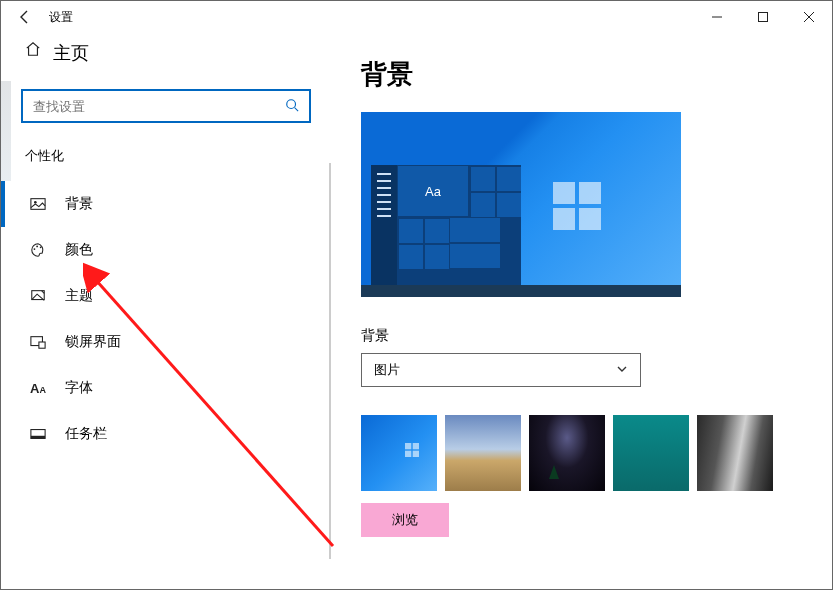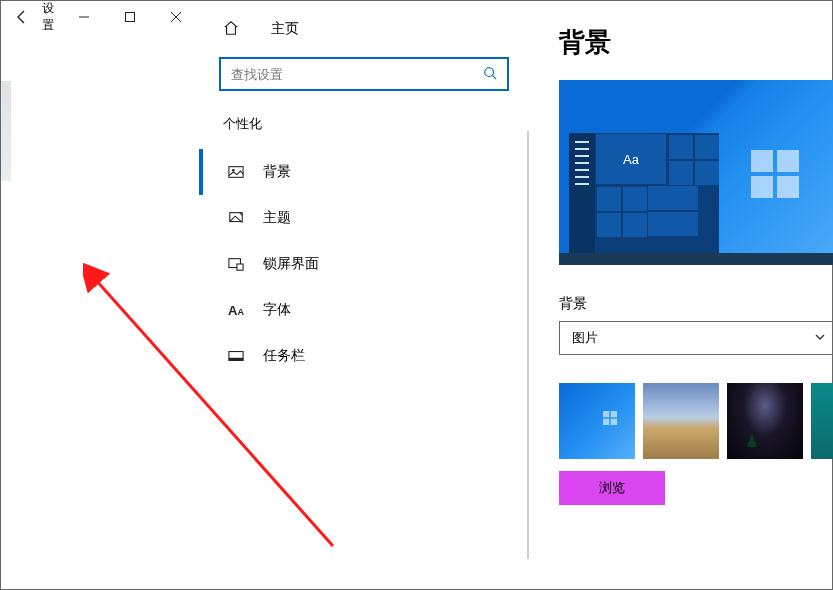--- a/index.html
+++ b/index.html
@@ -1,29 +1,29 @@
 <!DOCTYPE html>
 <html><head>
 <meta charset="utf-8">
 <style>
   * { box-sizing: border-box; margin: 0; padding: 0; font-family: "Microsoft YaHei", "Segoe UI", sans-serif; }
   body { width: 833px; height: 590px; overflow: hidden; background: #fff; }
-  .window { width: 833px; height: 590px; border: 1px solid #666; position: relative; display: flex; background: #fff; }
+  .window { width: 833px; height: 590px; border: 1px solid #666; position: relative; display: flex; flex-direction: column; background: #fff; }
   .left-edge { position: absolute; left: 0; top: 80px; width: 10px; height: 100px; background: linear-gradient(#3a4a5a,#6a8aa0); opacity: .15; }
   
   .titlebar { height: 32px; display: flex; align-items: center; padding-left: 8px; }
   .titlebar .back { width: 32px; height: 32px; display:flex; align-items:center; justify-content:center; font-size: 16px; color:#222; cursor:pointer; }
   .titlebar .title { font-size: 12px; margin-left: 8px; }
   .winbtns { margin-left: auto; display:flex; }
   .winbtns .btn { width: 46px; height: 32px; display:flex; align-items:center; justify-content:center; font-size: 12px; color:#222; cursor:pointer; }
   .winbtns .btn svg { width:12px; height:12px; }
   
   .body { flex:1; display:flex; min-height:0; }
   .sidebar { width: 330px; padding: 8px 0 0 0; position:relative; }
-  .home-row { display:flex; align-items:center; height:40px; padding-left:24px; gap:32px; font-size:14px; cursor:pointer; }
+  .home-row { display:flex; height:40px; padding-left:24px; gap:12px; font-size:18px; cursor:pointer; }
   .search-wrap { padding: 8px 20px 12px 20px; }
   .search { width: 100%; height: 34px; border: 2px solid #0067c0; display:flex; align-items:center; padding: 0 10px; }
   .search input { flex:1; border:none; outline:none; font-size:13px; background:transparent; color:#be185d; }
   .search .mag { color:#0067c0; font-size:14px; }
   .section-title { font-size:13px; font-weight:400; padding: 12px 0 16px 24px; }
   .nav { display:flex; flex-direction:column; }
   .nav-item { display:flex; align-items:center; height:46px; padding-left:24px; gap:18px; font-size:14px; cursor:pointer; border-left:4px solid transparent; }
   .nav-item.active { border-left:4px solid #0067c0; background:#fff; }
   .nav-item .ico { width:18px; height:18px; display:flex; align-items:center; justify-content:center; font-size:16px; color:#222; }
   .scroll-edge { position:absolute; right:0; top:130px; bottom:30px; width:2px; background:#aaa; opacity:.6; }
@@ -53,21 +53,21 @@
   .select .chev { margin-left:auto; font-size:12px; color:#333; }
   .thumbs { display:flex; gap:8px; margin-bottom:12px; }
   .thumb { width:76px; height:76px; cursor:pointer; }
   .t1{background:linear-gradient(135deg,#0a6ad6 0%,#2390f2 55%,#56b0fa 100%);position:relative;}
   .t1::after{content:"";position:absolute;right:18px;top:28px;width:18px;height:18px;background:rgba(255,255,255,.6);box-shadow:-22px 0 rgba(255,255,255,.6),0 22px rgba(255,255,255,.6),-22px 22px rgba(255,255,255,.6);transform:scale(.35);transform-origin:top right;}
   .t2{background:linear-gradient(#6a8ac0 0%,#b8cde6 45%,#caa76a 60%,#9d7d4a 100%);}
   .t3{background:radial-gradient(ellipse at 50% 30%,#5a5a88 0%,#1a1628 40%,#05030a 100%);position:relative;}
   .t3::after{content:"";position:absolute;left:20px;bottom:12px;width:10px;height:14px;background:#0a3a20;clip-path:polygon(50% 0,100% 100%,0 100%);box-shadow:18px 2px 0 -2px #0a3a20;}
   .t4{background:linear-gradient(#0a8a8a 0%,#0a6a6a 100%);}
   .t5{background:linear-gradient(100deg,#2a2a2a 0%,#555 30%,#d0d0d0 55%,#555 75%,#1a1a1a 100%);}
-  .browse { width:106px; height:34px; background:#d946ef; border:none; font-size:13px; cursor:pointer; }
+  .browse { width:88px; height:34px; background:#f9a8d4; border:none; font-size:13px; cursor:pointer; }
   
   .arrow { position:absolute; left:82px; top:260px; width:260px; height:290px; pointer-events:none; }
 </style>
 </head>
 <body>
 
 <div class="window">
   <div class="left-edge"></div>
 
   <div class="titlebar">
@@ -126,20 +126,31 @@
       <div class="nav">
         <div class="nav-item active">
           <span class="ico">
               <svg viewBox="0 0 18 18" width="16" height="16">
                 <rect x="1" y="3" width="16" height="12" stroke="#222" stroke-width="1.2" fill="none"></rect>
                 <circle cx="6" cy="7" r="1.5" fill="#222"></circle>
                 <path d="M1 13 L6 9 L10 12 L14 8 L17 11" stroke="#222" stroke-width="1.2" fill="none"></path>
               </svg>
             </span>
           <span>背景</span>
+        </div>
+        <div class="nav-item">
+          <span class="ico">
+              <svg viewBox="0 0 18 18" width="16" height="16">
+                <path d="M9 2a7 7 0 1 0 0 14c2 0 1-2 2-3s3 1 3-2a7 7 0 0 0-5-9z" stroke="#222" stroke-width="1.2" fill="none"></path>
+                <circle cx="5" cy="8" r="1" fill="#222"></circle>
+                <circle cx="8" cy="5" r="1" fill="#222"></circle>
+                <circle cx="12" cy="6" r="1" fill="#222"></circle>
+              </svg>
+            </span>
+          <span>颜色</span>
         </div>
         <div class="nav-item">
           <span class="ico">
               <svg viewBox="0 0 18 18" width="16" height="16">
                 <rect x="2" y="3" width="14" height="10" stroke="#222" stroke-width="1.2" fill="none"></rect>
                 <path d="M2 13 L8 7 L16 14" stroke="#222" stroke-width="1.2" fill="none"></path>
                 <path d="M13 3 L16 6" stroke="#222" stroke-width="1.2"></path>
               </svg>
             </span>
           <span>主题</span>

